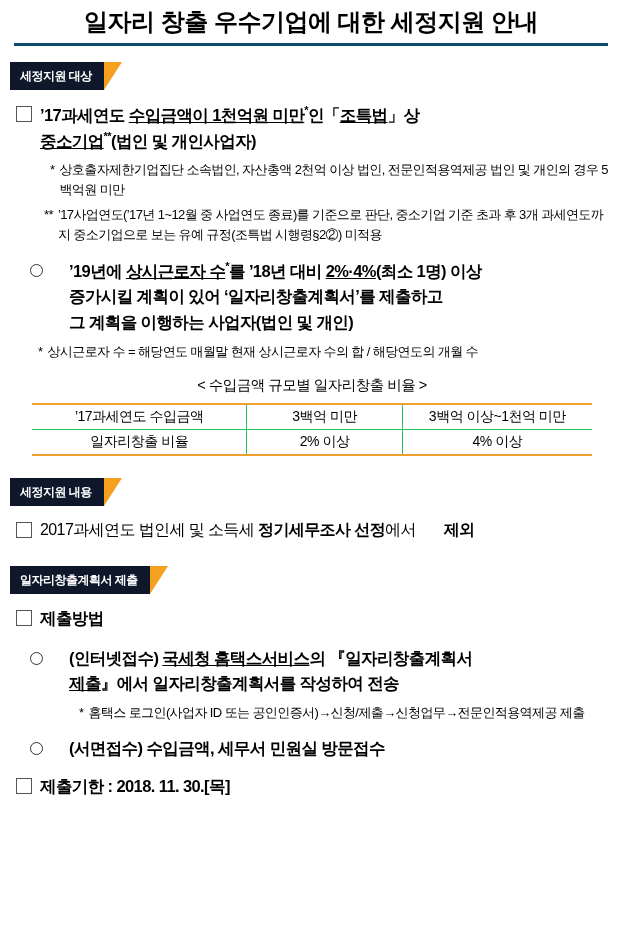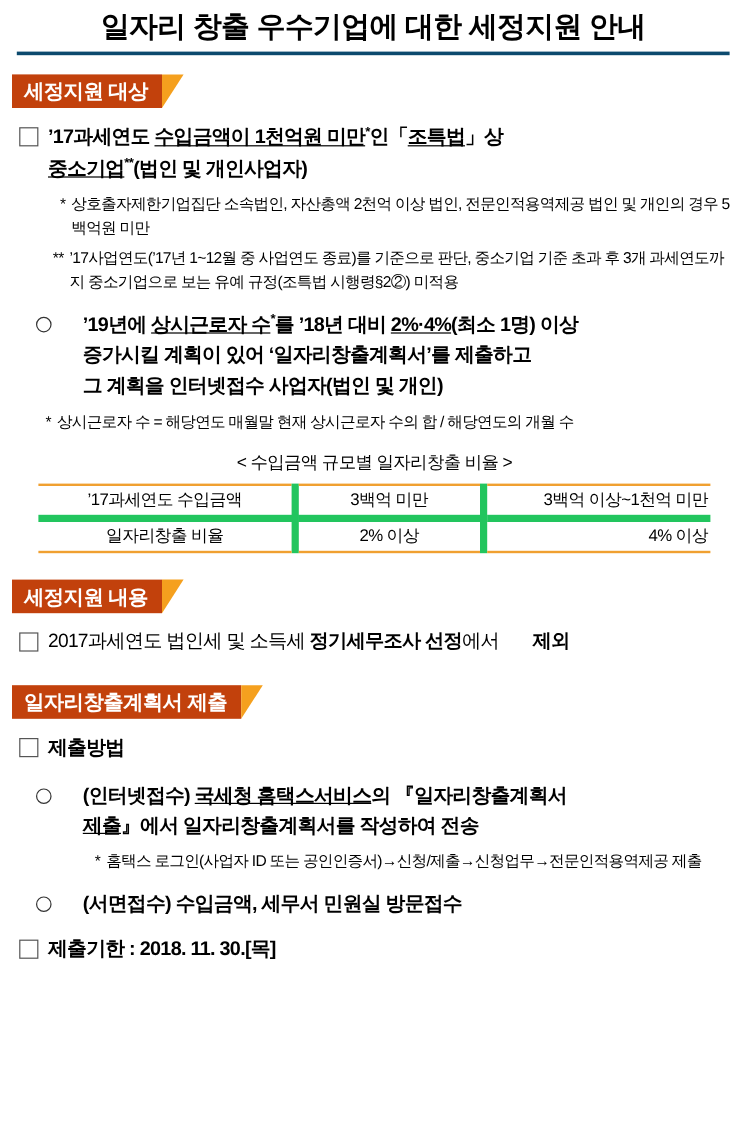--- a/index.html
+++ b/index.html
@@ -39,23 +39,23 @@
   }
 
   
   .banner-row {
     margin: 16px 0 10px 10px;
     display: flex;
     align-items: stretch;
     height: 28px;
   }
   .banner {
-    background: #c2410c;
+    background: #0f172a;
     color: #ffffff;
-    font-size: 17px;
+    font-size: 12px;
     font-weight: bold;
     letter-spacing: -0.5px;
     display: flex;
     align-items: center;
     padding: 0 12px 0 10px;
   }
   .banner-tail {
     width: 0;
     height: 0;
     border-top: 28px solid #f5a01e;
@@ -158,33 +158,33 @@
 
   
   table.rate {
     border-collapse: collapse;
     margin: 8px auto 0 auto;
     width: 560px;
     border-top: 2.5px solid #f0a030;
     border-bottom: 2.5px solid #f0a030;
   }
   table.rate td {
-    border: 6px solid #22c55e;
+    border: 1px solid #22c55e;
     text-align: center;
     font-size: 14px;
     padding: 3px 2px;
     letter-spacing: -0.5px;
   }
   table.rate tr:first-child td { border-top: none; }
   table.rate tr:last-child td { border-bottom: none; }
   table.rate td:first-child { border-left: none; }
   table.rate td:last-child { border-right: none; }
   table.rate td.c1 { width: 216px; }
   table.rate td.c2 { width: 154px; }
-  table.rate td.c3 { width: 190px; text-align: right; }
+  table.rate td.c3 { width: 190px; }
 </style>
 </head>
 <body>
 
 <div class="page">
 
   <div class="title-wrap">
     <div class="title">일자리 창출 우수기업에 대한 세정지원 안내</div>
   </div>
 
@@ -217,21 +217,21 @@
       </div>
     </div>
 
     <div class="blk-circle">
       <div class="circ"></div>
       <div class="blk-body">
         <div class="lvl1">
           <span>’19년에 </span><span class="u">상시근로자 수</span><span class="sup">*</span><span>를 ’18년 대비 </span><span class="u">2%·4%</span><span>(최소 1명) 이상</span>
         </div>
         <div class="lvl1">증가시킬 계획이 있어 ‘일자리창출계획서’를 제출하고</div>
-        <div class="lvl1">그 계획을 인터넷접수 사업자(법인 및 개인)</div>
+        <div class="lvl1">그 계획을 이행하는 사업자(법인 및 개인)</div>
       </div>
     </div>
 
     <div class="small-note">
       <span class="star-mark">*</span>
       <span class="txt">상시근로자 수 = 해당연도 매월말 현재 상시근로자 수의 합 / 해당연도의 개월 수</span>
     </div>
 
     <div class="tbl-caption">&lt; 수입금액 규모별 일자리창출 비율 &gt;</div>
 

